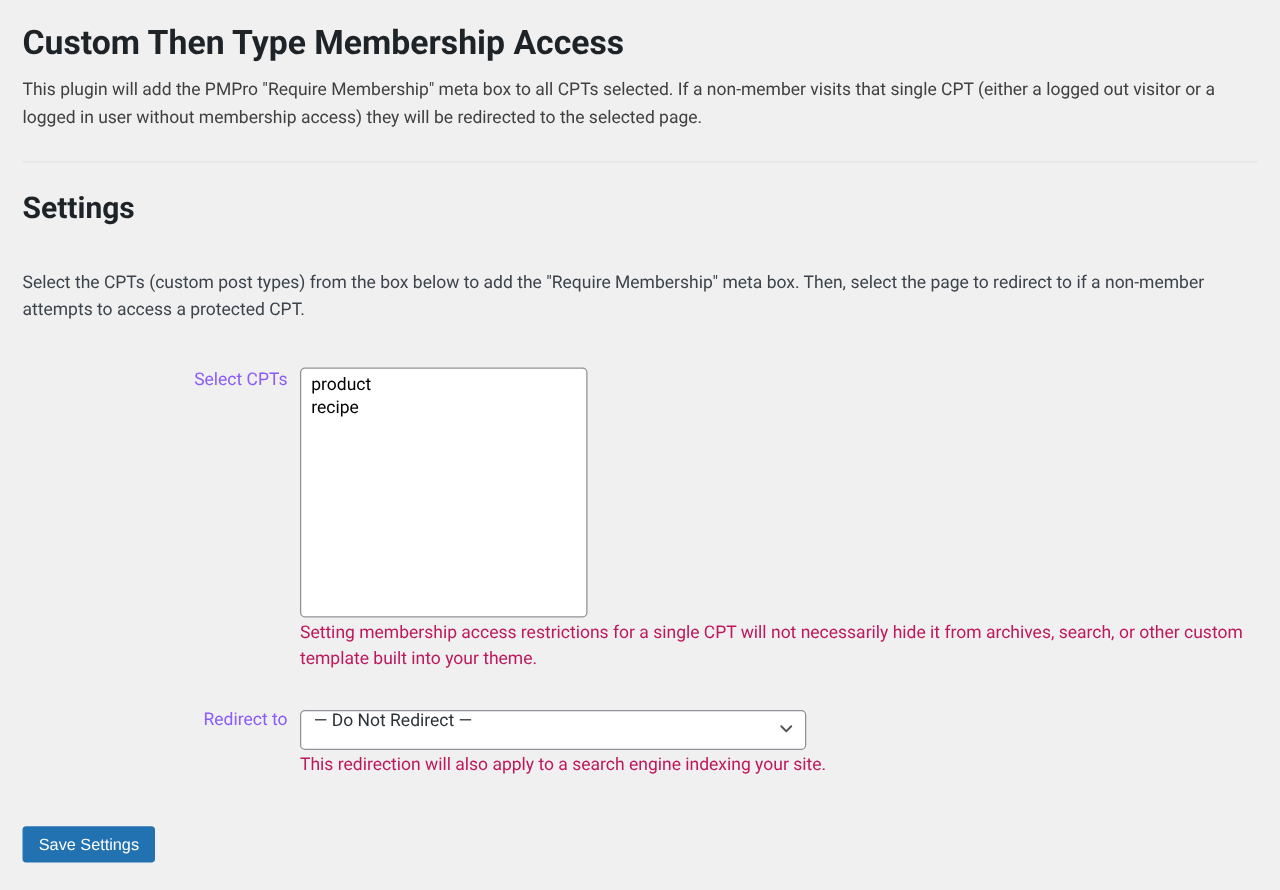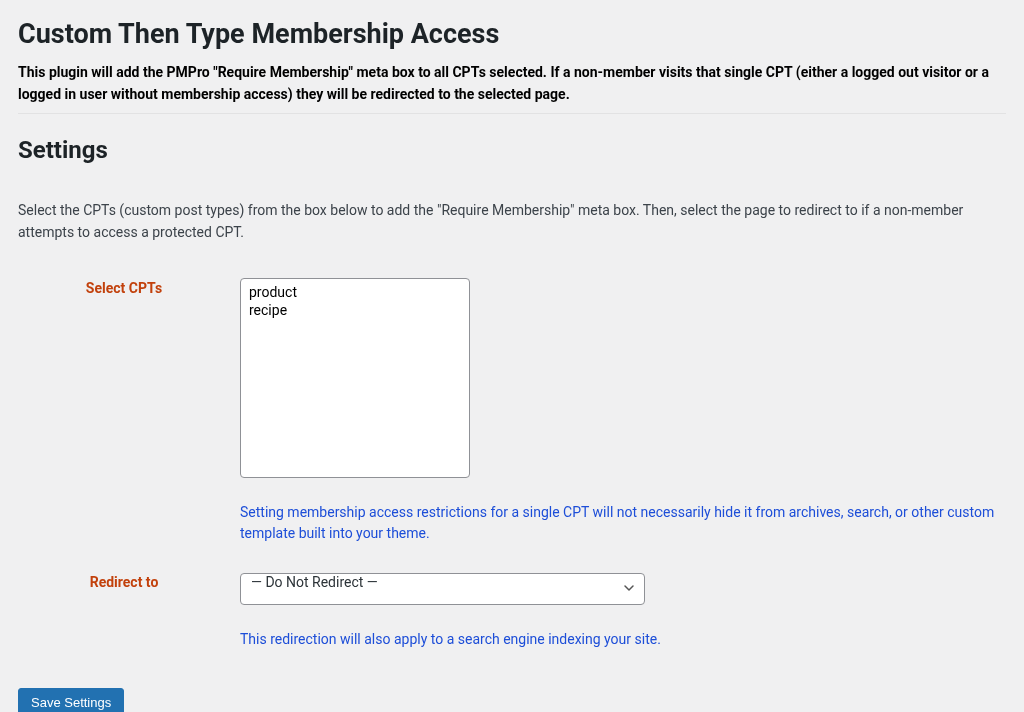--- a/index.html
+++ b/index.html
@@ -15,24 +15,23 @@
     }
     h1.page-title {
       font-size: 27px;
       font-weight: 700;
       color: #1d2327;
       margin-bottom: 12px;
     }
     p.page-intro {
       font-size: 14px;
       line-height: 1.55;
-      color: #000000;
-      margin-bottom: 8px;
+      color: #404040;
+      margin-bottom: 24px;
       max-width: 990px;
-      font-weight: bold;
     }
     hr.divider {
       border: none;
       border-top: 1px solid #e2e2e3;
       margin-bottom: 22px;
     }
     h2.section-title {
       font-size: 24px;
       font-weight: 700;
       color: #1d2327;
@@ -44,25 +43,25 @@
       color: #3c434a;
       margin-bottom: 24px;
       max-width: 990px;
       margin-top: 36px;
     }
     .form-table {
       width: 100%;
       border-collapse: collapse;
     }
     .form-table th {
-      text-align: center;
+      text-align: right;
       vertical-align: top;
       font-size: 14px;
-      font-weight: 700;
-      color: #c2410c;
+      font-weight: 400;
+      color: #8b5cf6;
       width: 222px;
       padding: 12px 10px 12px 0;
     }
     .form-table td {
       vertical-align: top;
       padding: 10px 0 18px 0;
     }
     select.cpt-multi {
       width: 230px;
       height: 200px;
@@ -72,23 +71,23 @@
       font-size: 14px;
       font-family: inherit;
       padding: 4px 6px;
       overflow-y: auto;
     }
     select.cpt-multi option {
       padding: 1px 2px;
     }
     .description {
       font-size: 14px;
-      color: #1d4ed8;
+      color: #be185d;
       line-height: 1.5;
-      margin-top: 24px;
+      margin-top: 2px;
       max-width: 760px;
     }
     .redirect-select-wrap {
       position: relative;
       display: inline-block;
       width: 405px;
     }
     select.redirect-select {
       width: 100%;
       height: 32px;

